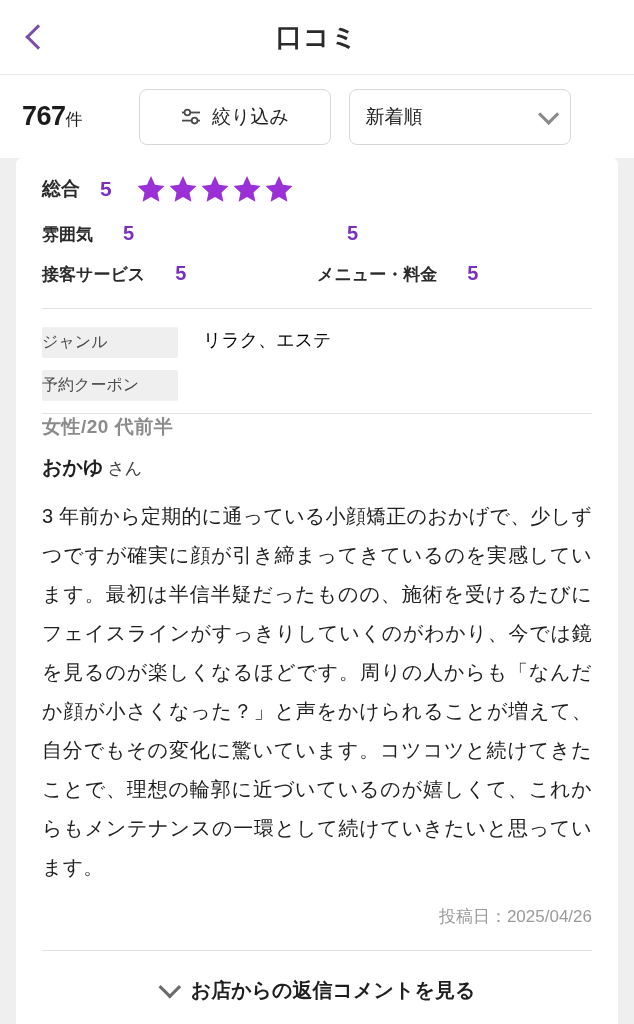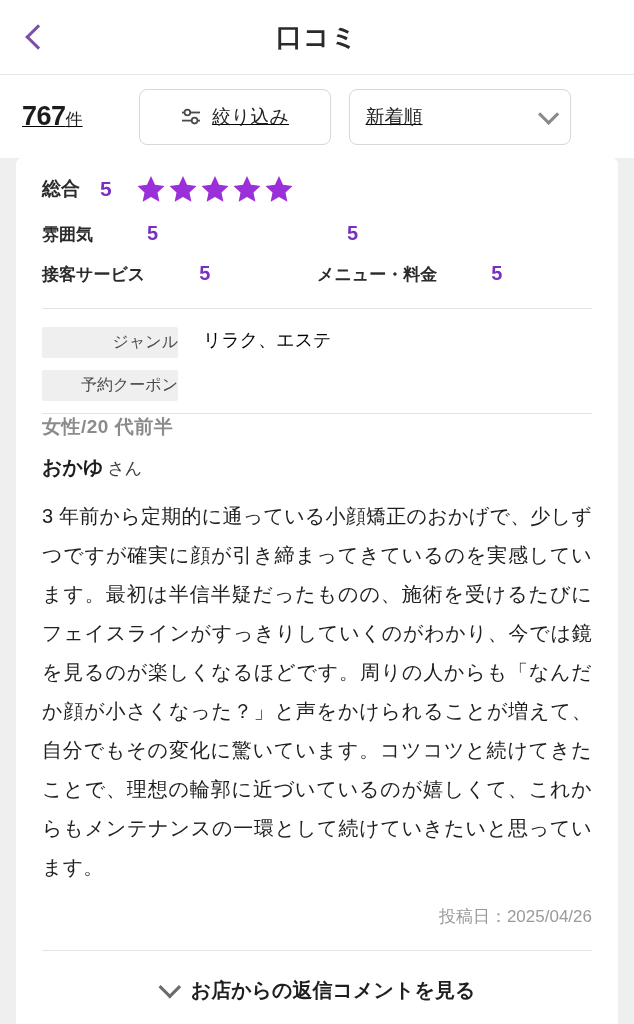--- a/index.html
+++ b/index.html
@@ -59,21 +59,20 @@
   
   .filterbar {
     height: 84px;
     background: #ffffff;
     border-top: 1px solid #e6e6e6;
     display: flex;
     align-items: center;
     padding: 0 22px;
     flex: 0 0 auto;
     position: relative;
-    text-decoration: underline;
   }
   .count {
     font-size: 17px;
     color: #1c1c1c;
     white-space: nowrap;
   }
   .count .num {
     font-size: 27px;
     font-weight: bold;
     letter-spacing: -0.5px;
@@ -161,21 +160,21 @@
   }
   .stars { display: flex; gap: 2px; margin-left: 8px; }
   .star { width: 30px; height: 30px; display: block; }
 
   .rating-grid {
     display: grid;
     grid-template-columns: 1fr 1fr;
     row-gap: 16px;
     margin-top: 18px;
   }
-  .rrow { display: flex; align-items: baseline; gap: 24px; }
+  .rrow { display: flex; align-items: baseline; }
   .rrow .k {
     font-size: 17px;
     font-weight: bold;
     color: #2b2b2b;
   }
   .rrow .v {
     font-size: 20px;
     font-weight: bold;
     color: #7b2fbe;
     margin-left: 30px;
@@ -195,21 +194,21 @@
     display: flex;
     align-items: flex-start;
     margin-bottom: 12px;
   }
   .tag {
     flex: 0 0 auto;
     width: 136px;
     background: #efefef;
     color: #4a4a4a;
     font-size: 16px;
-    text-align: right;
+    text-align: left;
     padding: 5px 0;
     border-radius: 2px;
   }
   .info-val {
     margin-left: 25px;
     font-size: 18px;
     color: #000000;
     line-height: 1.55;
     flex: 1 1 auto;
   }

